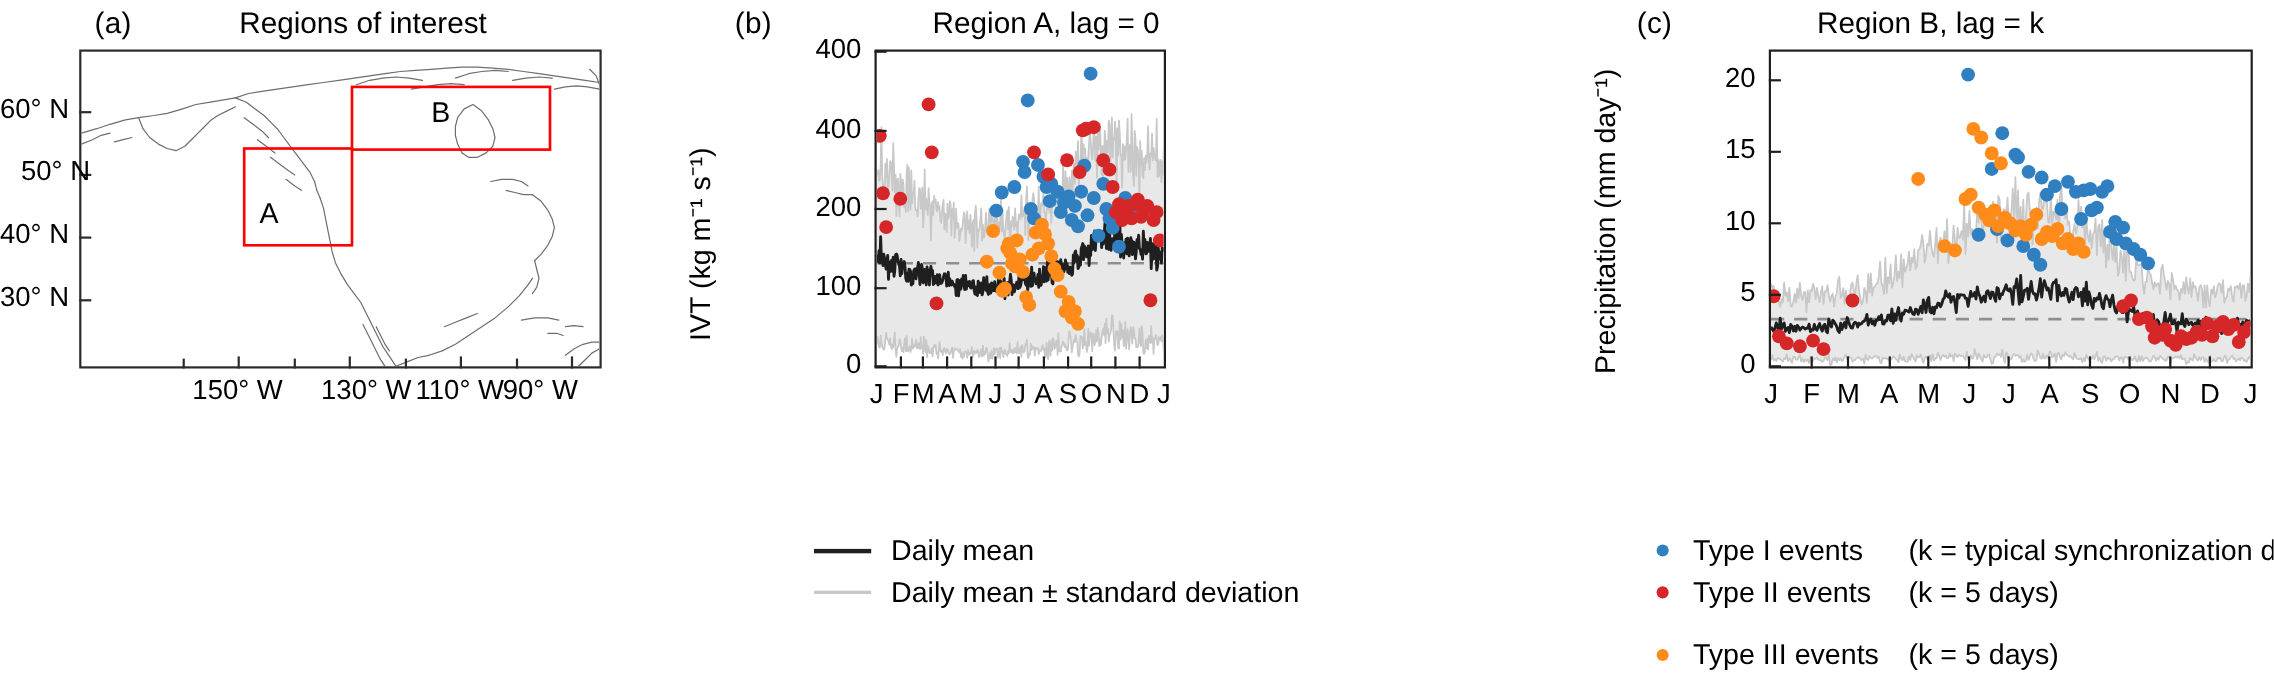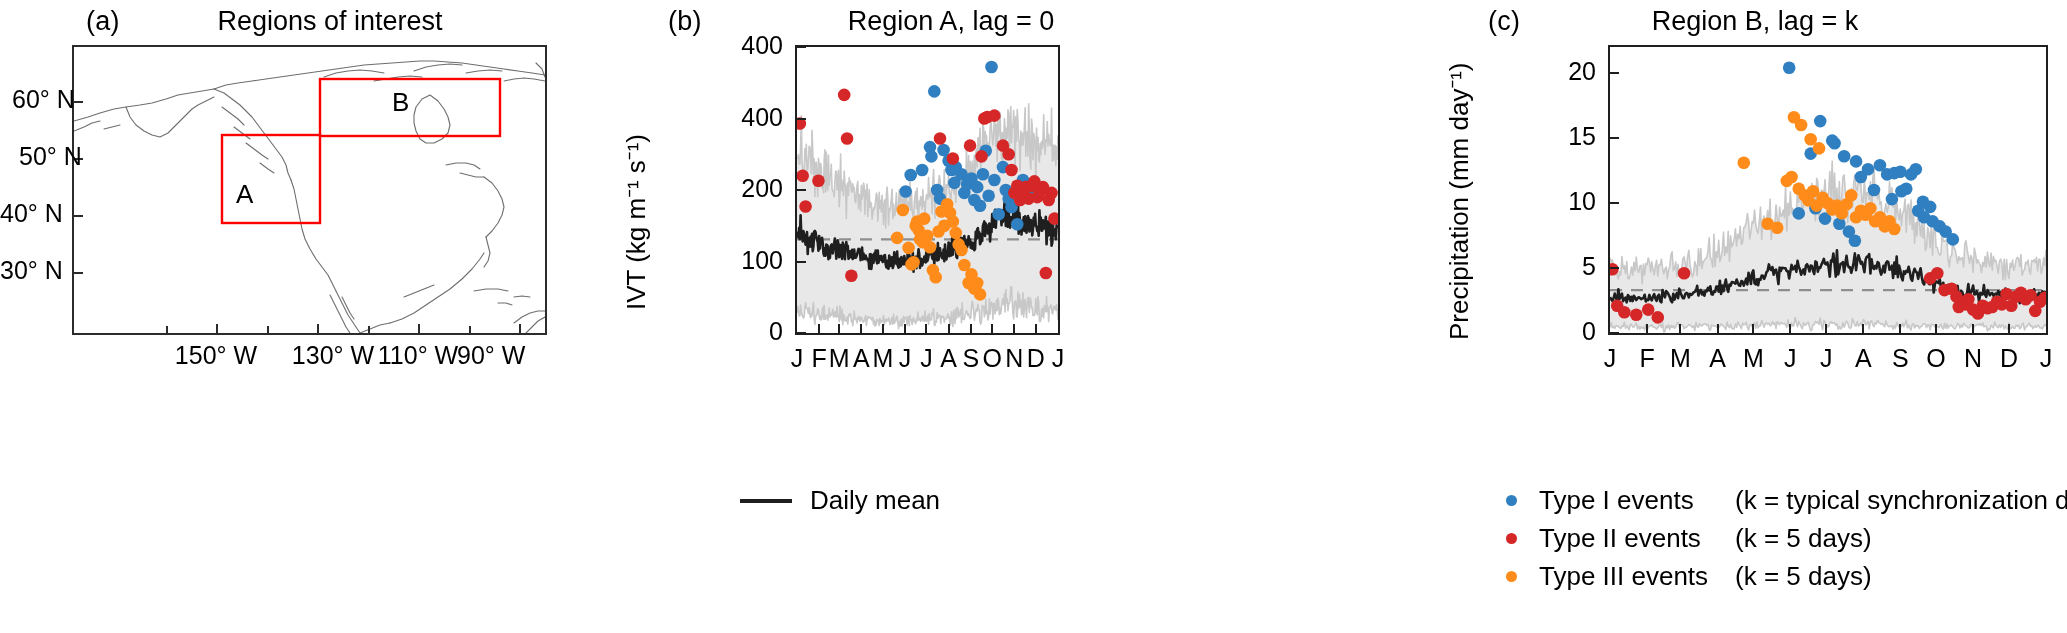--- a/index.html
+++ b/index.html
@@ -158,21 +158,21 @@
         </g>
         <g fill="none" stroke="#ff0000" stroke-width="2.4">
           <rect x="148" y="88" width="98" height="88"></rect>
           <rect x="246" y="32" width="180" height="57"></rect>
         </g>
       </svg>
     </div>
     <div class="region-label" style="left: 236px; top: 179px;">A</div>
     <div class="region-label" style="left: 392px; top: 87px;">B</div>
     <div class="map-tick" style="left: 72px; top: 101px; width: 11px; height: 2px;"></div>
-    <div class="tick-label" style="left: 0px; top: 85px; width: 62px; text-align: right; padding-left: 12px;">60° N</div>
+    <div class="tick-label" style="left: 0px; top: 85px; width: 62px; text-align: right;">60° N</div>
     <div class="map-tick" style="left: 72px; top: 158px; width: 11px; height: 2px;"></div>
     <div class="tick-label" style="left: 0px; top: 142px; width: 62px; text-align: right; margin-left: 19px;">50° N</div>
     <div class="map-tick" style="left: 72px; top: 215px; width: 11px; height: 2px;"></div>
     <div class="tick-label" style="left: 0px; top: 199px; width: 62px; text-align: right;">40° N</div>
     <div class="map-tick" style="left: 72px; top: 272px; width: 11px; height: 2px;"></div>
     <div class="tick-label" style="left: 0px; top: 256px; width: 62px; text-align: right;">30° N</div>
     <div class="map-tick" style="left: 216px; top: 324px; width: 2px; height: 11px;"></div>
     <div class="tick-label" style="left: 154px; top: 341px; width: 124px; text-align: center;">150° W</div>
     <div class="map-tick" style="left: 317px; top: 324px; width: 2px; height: 11px;"></div>
     <div class="tick-label" style="left: 255px; top: 341px; width: 124px; text-align: center; padding-left: 32px;">130° W</div>
@@ -475,25 +475,29 @@
     <div class="tick-label" style="left: 1911.1px; top: 344px; width: 50px; text-align: center;">O</div>
     <div class="xtick" style="left: 1972.13px; top: 324px;"></div>
     <div class="tick-label" style="left: 1948.13px; top: 344px; width: 50px; text-align: center;">N</div>
     <div class="xtick" style="left: 2007.97px; top: 324px;"></div>
     <div class="tick-label" style="left: 1983.97px; top: 344px; width: 50px; text-align: center;">D</div>
     <div class="tick-label" style="left: 2021px; top: 344px; width: 50px; text-align: center;">J</div>
     <div class="legend-row" style="left: 740px; top: 485px;">
       <span class="legend-line" style="border-top: 4px solid rgb(31, 31, 31);"></span>
       <span class="legend-text">Daily mean</span>
     </div>
+    <div class="legend-row" style="left: 740px; top: 523px;">
+      <span class="legend-line" style="border-top: 3px solid rgb(200, 200, 200);"></span>
+      <span class="legend-text">Daily mean ± standard deviation</span>
+    </div>
     <div class="legend-row" style="left: 1486px; top: 485px;">
       <span class="legend-dot" style="background: rgb(47, 127, 193);"></span>
       <span class="legend-text"><span style="display: inline-block; width: 196px;">Type I events</span><span>(k = typical synchronization delay)</span></span>
     </div>
     <div class="legend-row" style="left: 1486px; top: 523px;">
       <span class="legend-dot" style="background: rgb(214, 39, 40);"></span>
       <span class="legend-text"><span style="display: inline-block; width: 196px;">Type II events</span><span>(k = 5 days)</span></span>
     </div>
-    <div class="legend-row" style="left: 1486px; top: 561px; justify-content: flex-end;">
+    <div class="legend-row" style="left: 1486px; top: 580px; justify-content: flex-end;">
       <span class="legend-dot" style="background: rgb(255, 140, 26);"></span>
       <span class="legend-text"><span style="display: inline-block; width: 196px;">Type III events</span><span>(k = 5 days)</span></span>
     </div>
   </div>
 
 </body></html>

